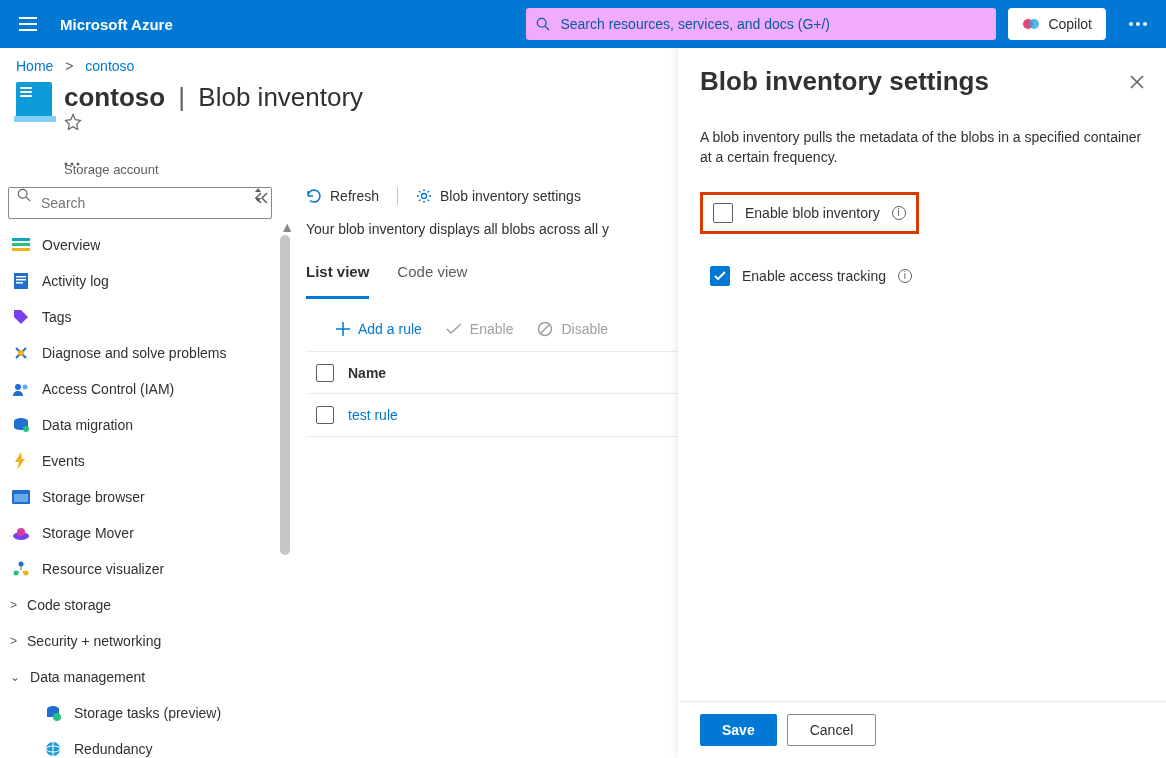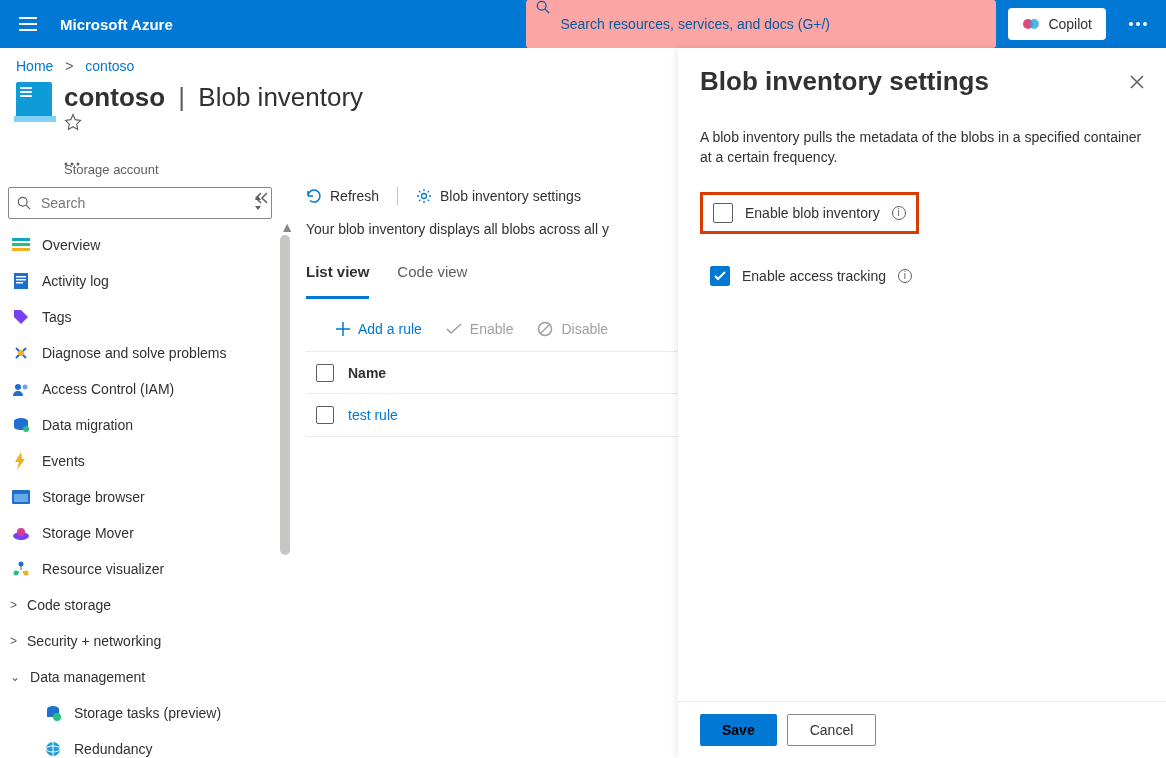--- a/index.html
+++ b/index.html
@@ -25,24 +25,25 @@
     color: #fff;
   }
   .hamburger {
     width: 40px; height: 40px;
     display: flex; align-items: center; justify-content: center;
     cursor: pointer;
   }
   .brand { font-size: 15px; font-weight: 600; }
   .topbar-search {
     flex: 0 0 470px;
-    height: 48px;
-    background: #fca5a5;
+    height: 32px;
+    background: #f0abfc;
     border-radius: 3px;
     display: flex;
+    align-items: center;
     padding: 0 10px;
     color: #0b5aa0;
     margin-left: auto;
   }
   .topbar-search input {
     background: transparent;
     border: none;
     outline: none;
     flex: 1;
     font-size: 14px;
@@ -116,21 +117,20 @@
   
   .body-row { display: flex; height: calc(100% - 48px - 32px - 54px); }
   .sidebar {
     width: 276px;
     border-right: none;
     padding: 8px 4px 0 8px;
     position: relative;
   }
   .local-search {
     display: flex;
-    align-items: center;
     height: 32px;
     border: 1px solid #8a8886;
     border-radius: 2px;
     padding: 0 8px;
     color: #605e5c;
     gap: 8px;
     margin-bottom: 8px;
   }
   .local-search input {
     flex:1; border:none; outline:none; font-size:14px; color:#323130;
@@ -276,21 +276,21 @@
     display:flex; gap:10px;
   }
   .btn {
     height: 32px;
     padding: 0 22px;
     border-radius:2px;
     font-size:14px;
     cursor:pointer;
     display:flex; align-items:center;
   }
-  .btn.primary { background:#0078d4; color:#000000; border:none; font-weight:600; }
+  .btn.primary { background:#0078d4; color:#ffffff; border:none; font-weight:600; }
   .btn.secondary { background:#fff; color:#323130; border:1px solid #8a8886; }
 
   
   svg { display:block; }
 </style>
 </head>
 <body>
 
 <div class="topbar">
   <div class="hamburger">

